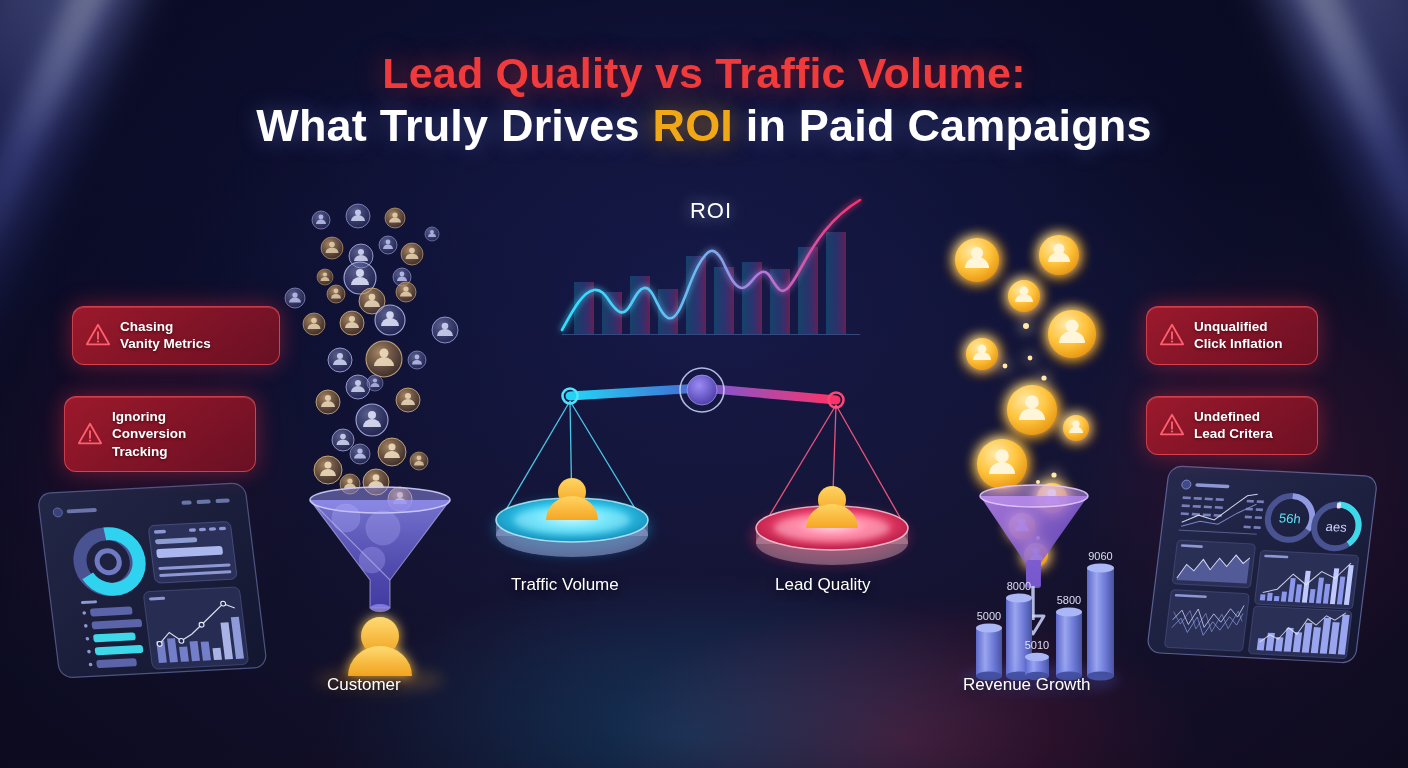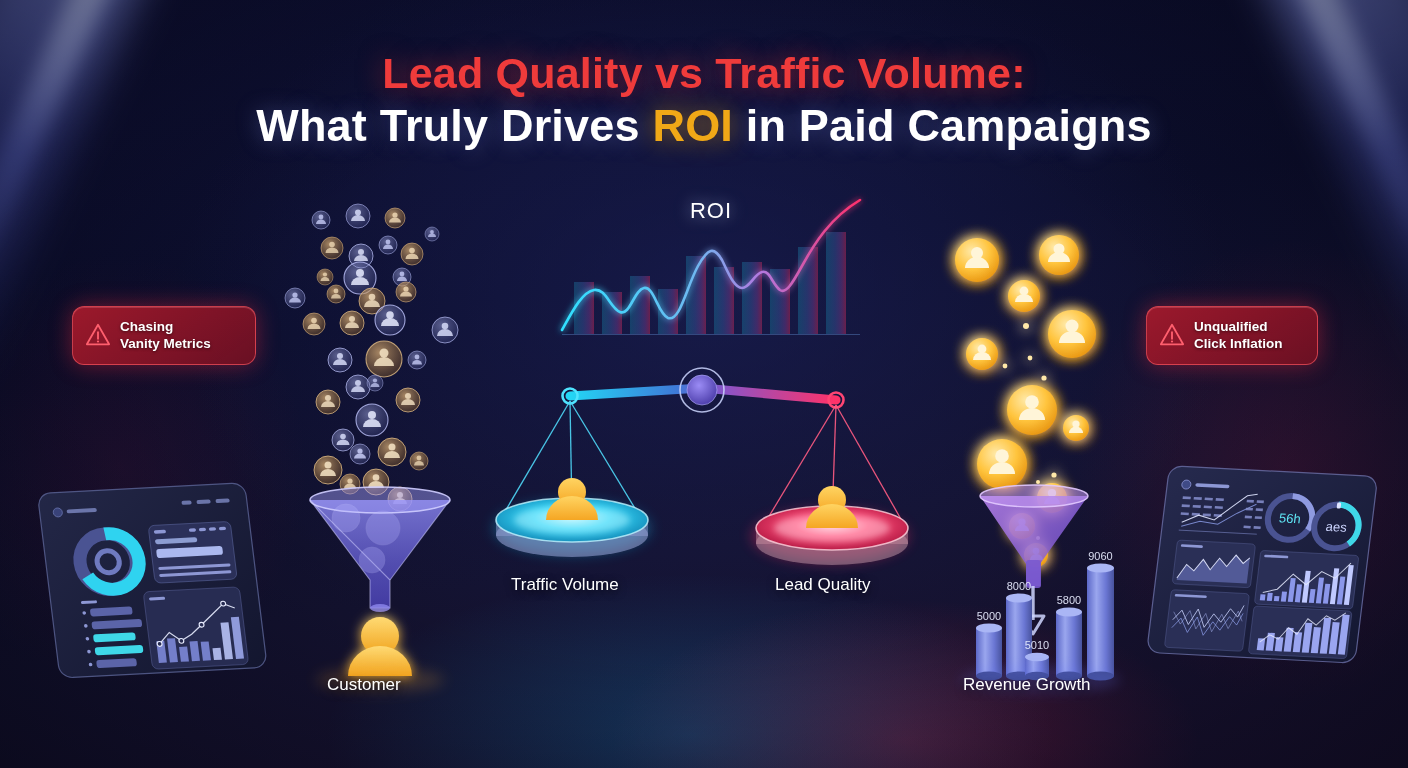--- a/index.html
+++ b/index.html
@@ -68,21 +68,21 @@
     border-radius:12px;
     border:1px solid rgba(255,90,100,.62);
     background:linear-gradient(145deg, rgba(168,26,44,.92), rgba(120,16,34,.86));
     box-shadow:0 0 22px rgba(230,40,60,.45), inset 0 1px 0 rgba(255,170,180,.22);
   }
   .badge .warn-ico { flex:0 0 auto; width:26px; height:26px; }
   .badge .btxt {
     color:#fff; font-size:13.5px; font-weight:bold; line-height:1.28;
     text-shadow:0 1px 3px rgba(0,0,0,.55); white-space:pre-line;
   }
-  #badge-vanity     { left:72px;  top:306px; width:184px; }
+  #badge-vanity     { left:72px;  top:306px; width:208px; }
   #badge-tracking   { left:64px;  top:396px; width:192px; }
   #badge-clicks     { left:1146px; top:306px; width:172px; }
   #badge-criteria   { left:1146px; top:396px; width:172px; }
 
   
   #roi-chart { position:absolute; left:556px; top:192px; width:310px; height:158px; z-index:25; }
   #roi-label {
     position:absolute; left:0; top:6px; width:310px; text-align:center;
     color:#fff; font-size:22px; font-weight:500; letter-spacing:1px;
     text-shadow:0 0 16px rgba(200,215,255,.6);
@@ -130,31 +130,50 @@
   <div class="badge" id="badge-vanity">
     <svg class="warn-ico" viewBox="0 0 28 28">
       <path d="M14 3 L26 24 L2 24 Z" fill="none" stroke="#ff5f6e" stroke-width="1.9" stroke-linejoin="round"></path>
       <line x1="14" y1="11" x2="14" y2="18" stroke="#ff5f6e" stroke-width="2" stroke-linecap="round"></line>
       <circle cx="14" cy="21" r="1.2" fill="#ff5f6e"></circle>
     </svg>
     <div class="btxt">Chasing
 Vanity Metrics</div>
   </div>
 
+  <div class="badge" id="badge-tracking">
+    <svg class="warn-ico" viewBox="0 0 28 28">
+      <path d="M14 3 L26 24 L2 24 Z" fill="none" stroke="#ff5f6e" stroke-width="1.9" stroke-linejoin="round"></path>
+      <line x1="14" y1="11" x2="14" y2="18" stroke="#ff5f6e" stroke-width="2" stroke-linecap="round"></line>
+      <circle cx="14" cy="21" r="1.2" fill="#ff5f6e"></circle>
+    </svg>
+    <div class="btxt">Ignoring
+Conversion
+Tracking</div>
+  </div>
 
   <div class="badge" id="badge-clicks">
     <svg class="warn-ico" viewBox="0 0 28 28">
       <path d="M14 3 L26 24 L2 24 Z" fill="none" stroke="#ff5f6e" stroke-width="1.9" stroke-linejoin="round"></path>
       <line x1="14" y1="11" x2="14" y2="18" stroke="#ff5f6e" stroke-width="2" stroke-linecap="round"></line>
       <circle cx="14" cy="21" r="1.2" fill="#ff5f6e"></circle>
     </svg>
     <div class="btxt">Unqualified
 Click Inflation</div>
   </div>
 
+  <div class="badge" id="badge-criteria">
+    <svg class="warn-ico" viewBox="0 0 28 28">
+      <path d="M14 3 L26 24 L2 24 Z" fill="none" stroke="#ff5f6e" stroke-width="1.9" stroke-linejoin="round"></path>
+      <line x1="14" y1="11" x2="14" y2="18" stroke="#ff5f6e" stroke-width="2" stroke-linecap="round"></line>
+      <circle cx="14" cy="21" r="1.2" fill="#ff5f6e"></circle>
+    </svg>
+    <div class="btxt">Undefined
+Lead Critera</div>
+  </div>
 
   <div id="roi-chart">
     <svg width="310" height="158" viewBox="0 0 310 158">
       <defs>
         <linearGradient id="roiLine" x1="0" y1="0" x2="1" y2="0">
           <stop offset="0%" stop-color="#2fe0ff"></stop>
           <stop offset="45%" stop-color="#6fb8f0"></stop>
           <stop offset="66%" stop-color="#b07ae0"></stop>
           <stop offset="100%" stop-color="#ff2f6a"></stop>
         </linearGradient>

